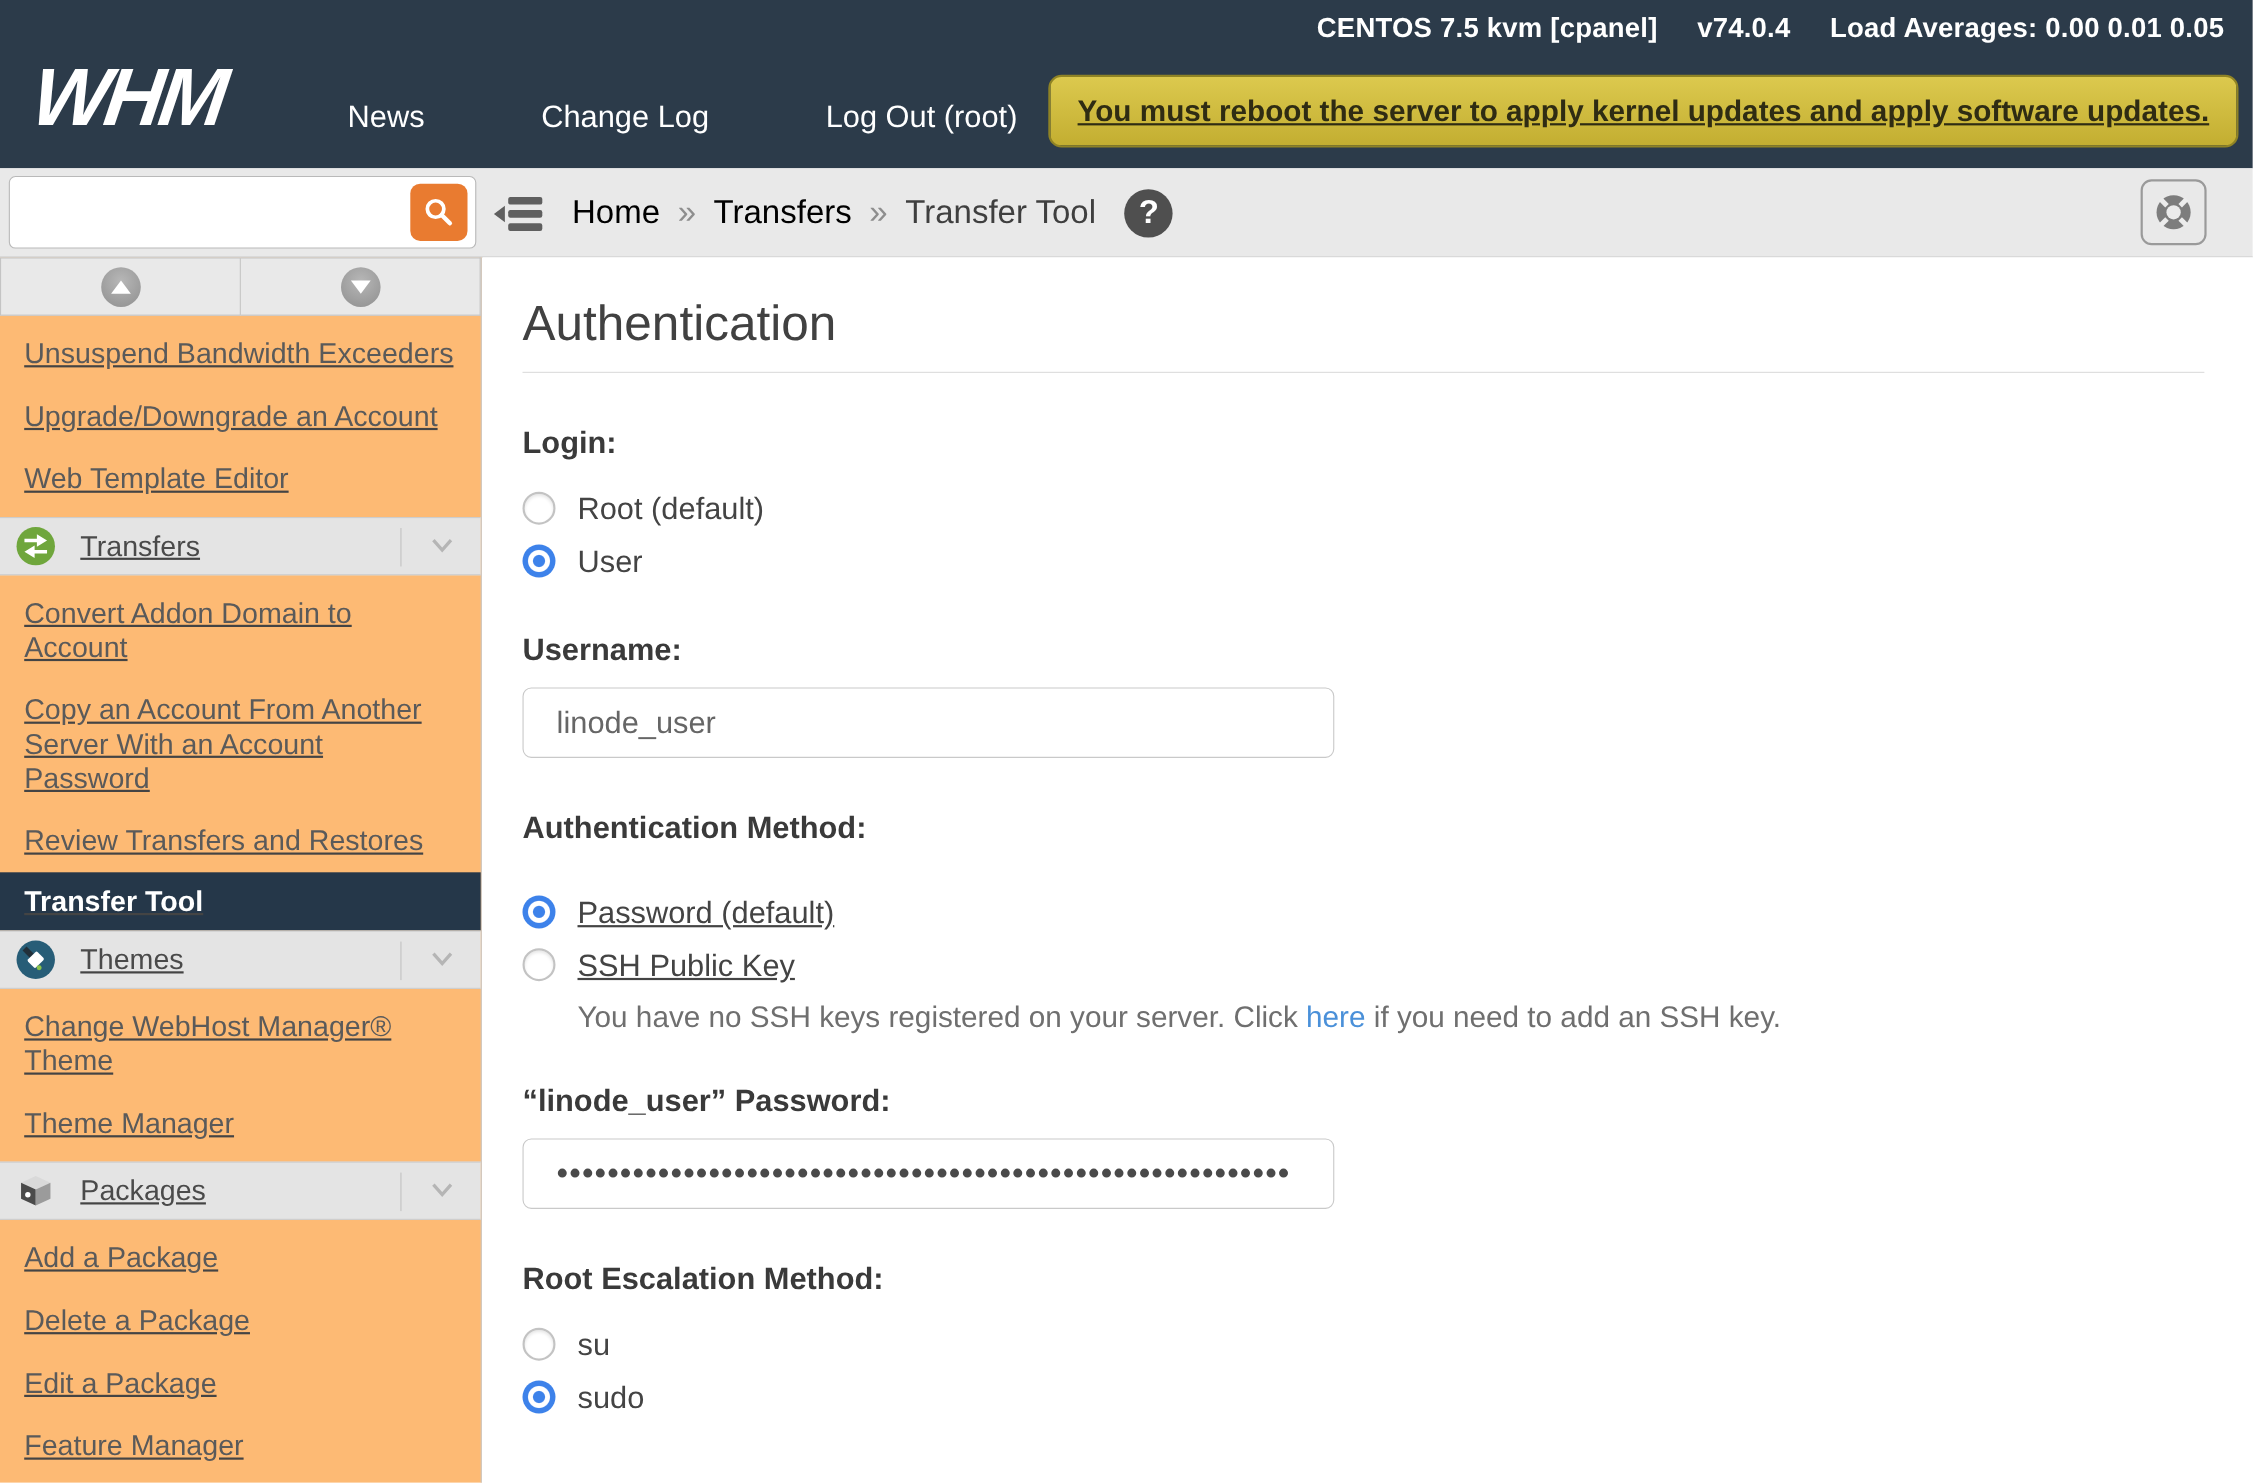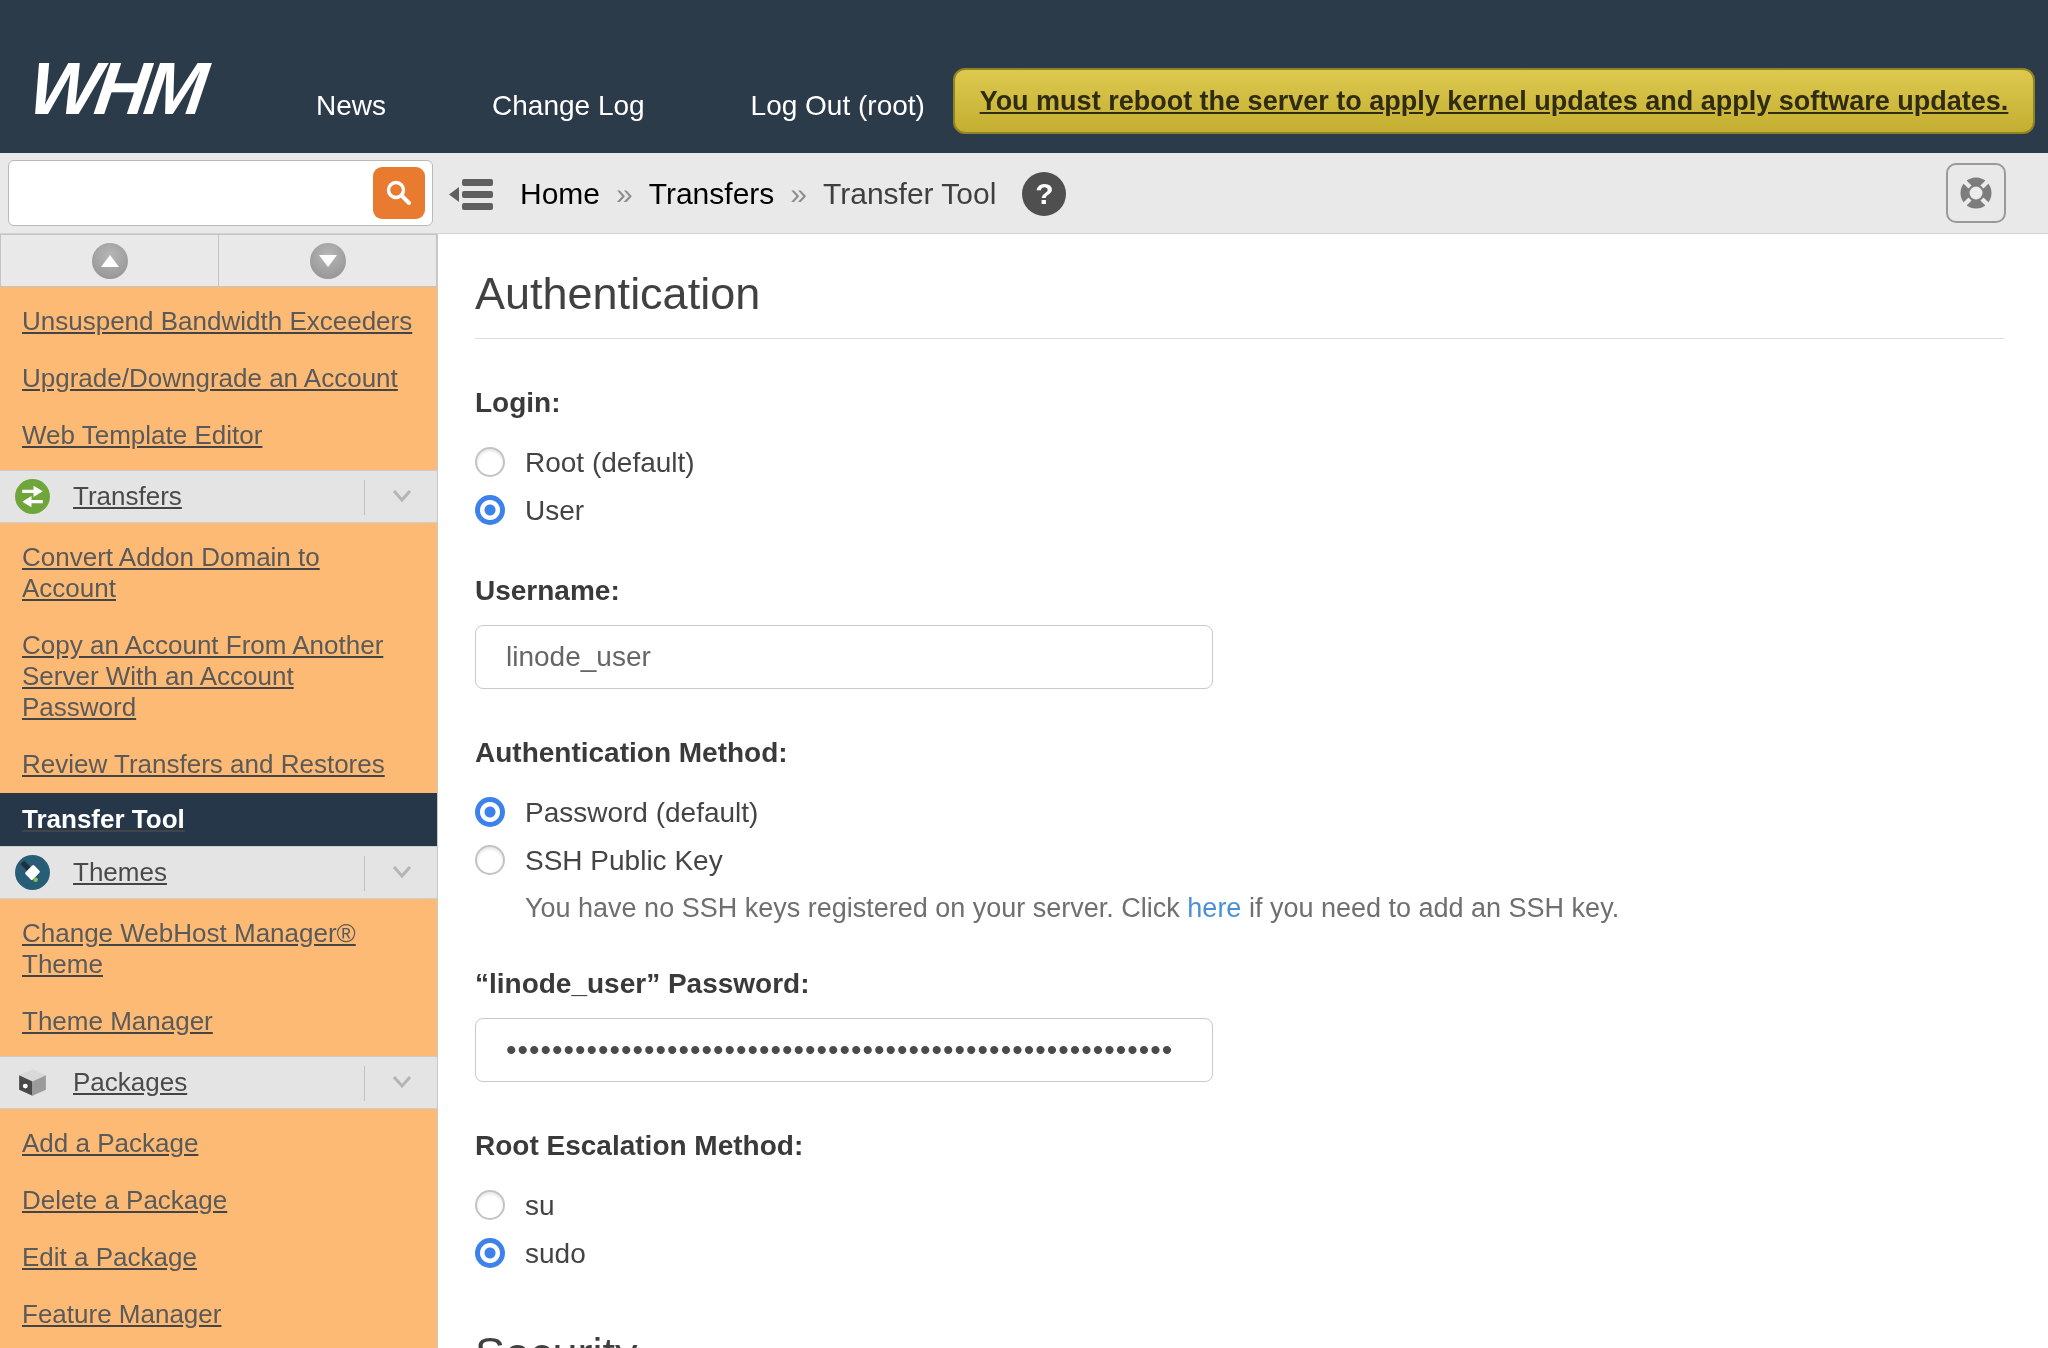--- a/index.html
+++ b/index.html
@@ -165,20 +165,25 @@
   .ssh-note { margin: 16px 0 0 50px; font-size: 27px; color: #6f6f6f; }
   .inline-link { color: #4a90d9; cursor: pointer; text-decoration: none; }
   .security-title { margin-top: 54px; }
 
   svg { display: block; }
 </style>
 </head>
 <body>
 
 <div class="header">
+  <div class="server-info">
+    <span>CENTOS 7.5 kvm [cpanel]</span>
+    <span>v74.0.4</span>
+    <span>Load Averages: 0.00 0.01 0.05</span>
+  </div>
   <div class="logo">WHM</div>
   <div class="top-nav">
     <span class="nav-item">News</span>
     <span class="nav-item">Change Log</span>
     <span class="nav-item">Log Out (root)</span>
   </div>
   <a class="reboot-alert">You must reboot the server to apply kernel updates and apply software updates.</a>
 </div>
 
 <div class="toolbar">
@@ -359,21 +364,21 @@
     <div class="radio-row">
       <span class="radio checked"></span>
       <span class="radio-label">User</span>
     </div>
   </div>
 
   <div class="group-label">Username:</div>
   <input class="text-input" value="linode_user" style="">
 
   <div class="group-label">Authentication Method:</div>
-  <div class="radio-group" style="margin-top:28px;">
+  <div class="radio-group" style="margin-top:45px;text-decoration:underline;">
     <div class="radio-row">
       <span class="radio checked"></span>
       <span class="radio-label">Password (default)</span>
     </div>
     <div class="radio-row">
       <span class="radio"></span>
       <span class="radio-label">SSH Public Key</span>
     </div>
   </div>
   <div class="ssh-note">

